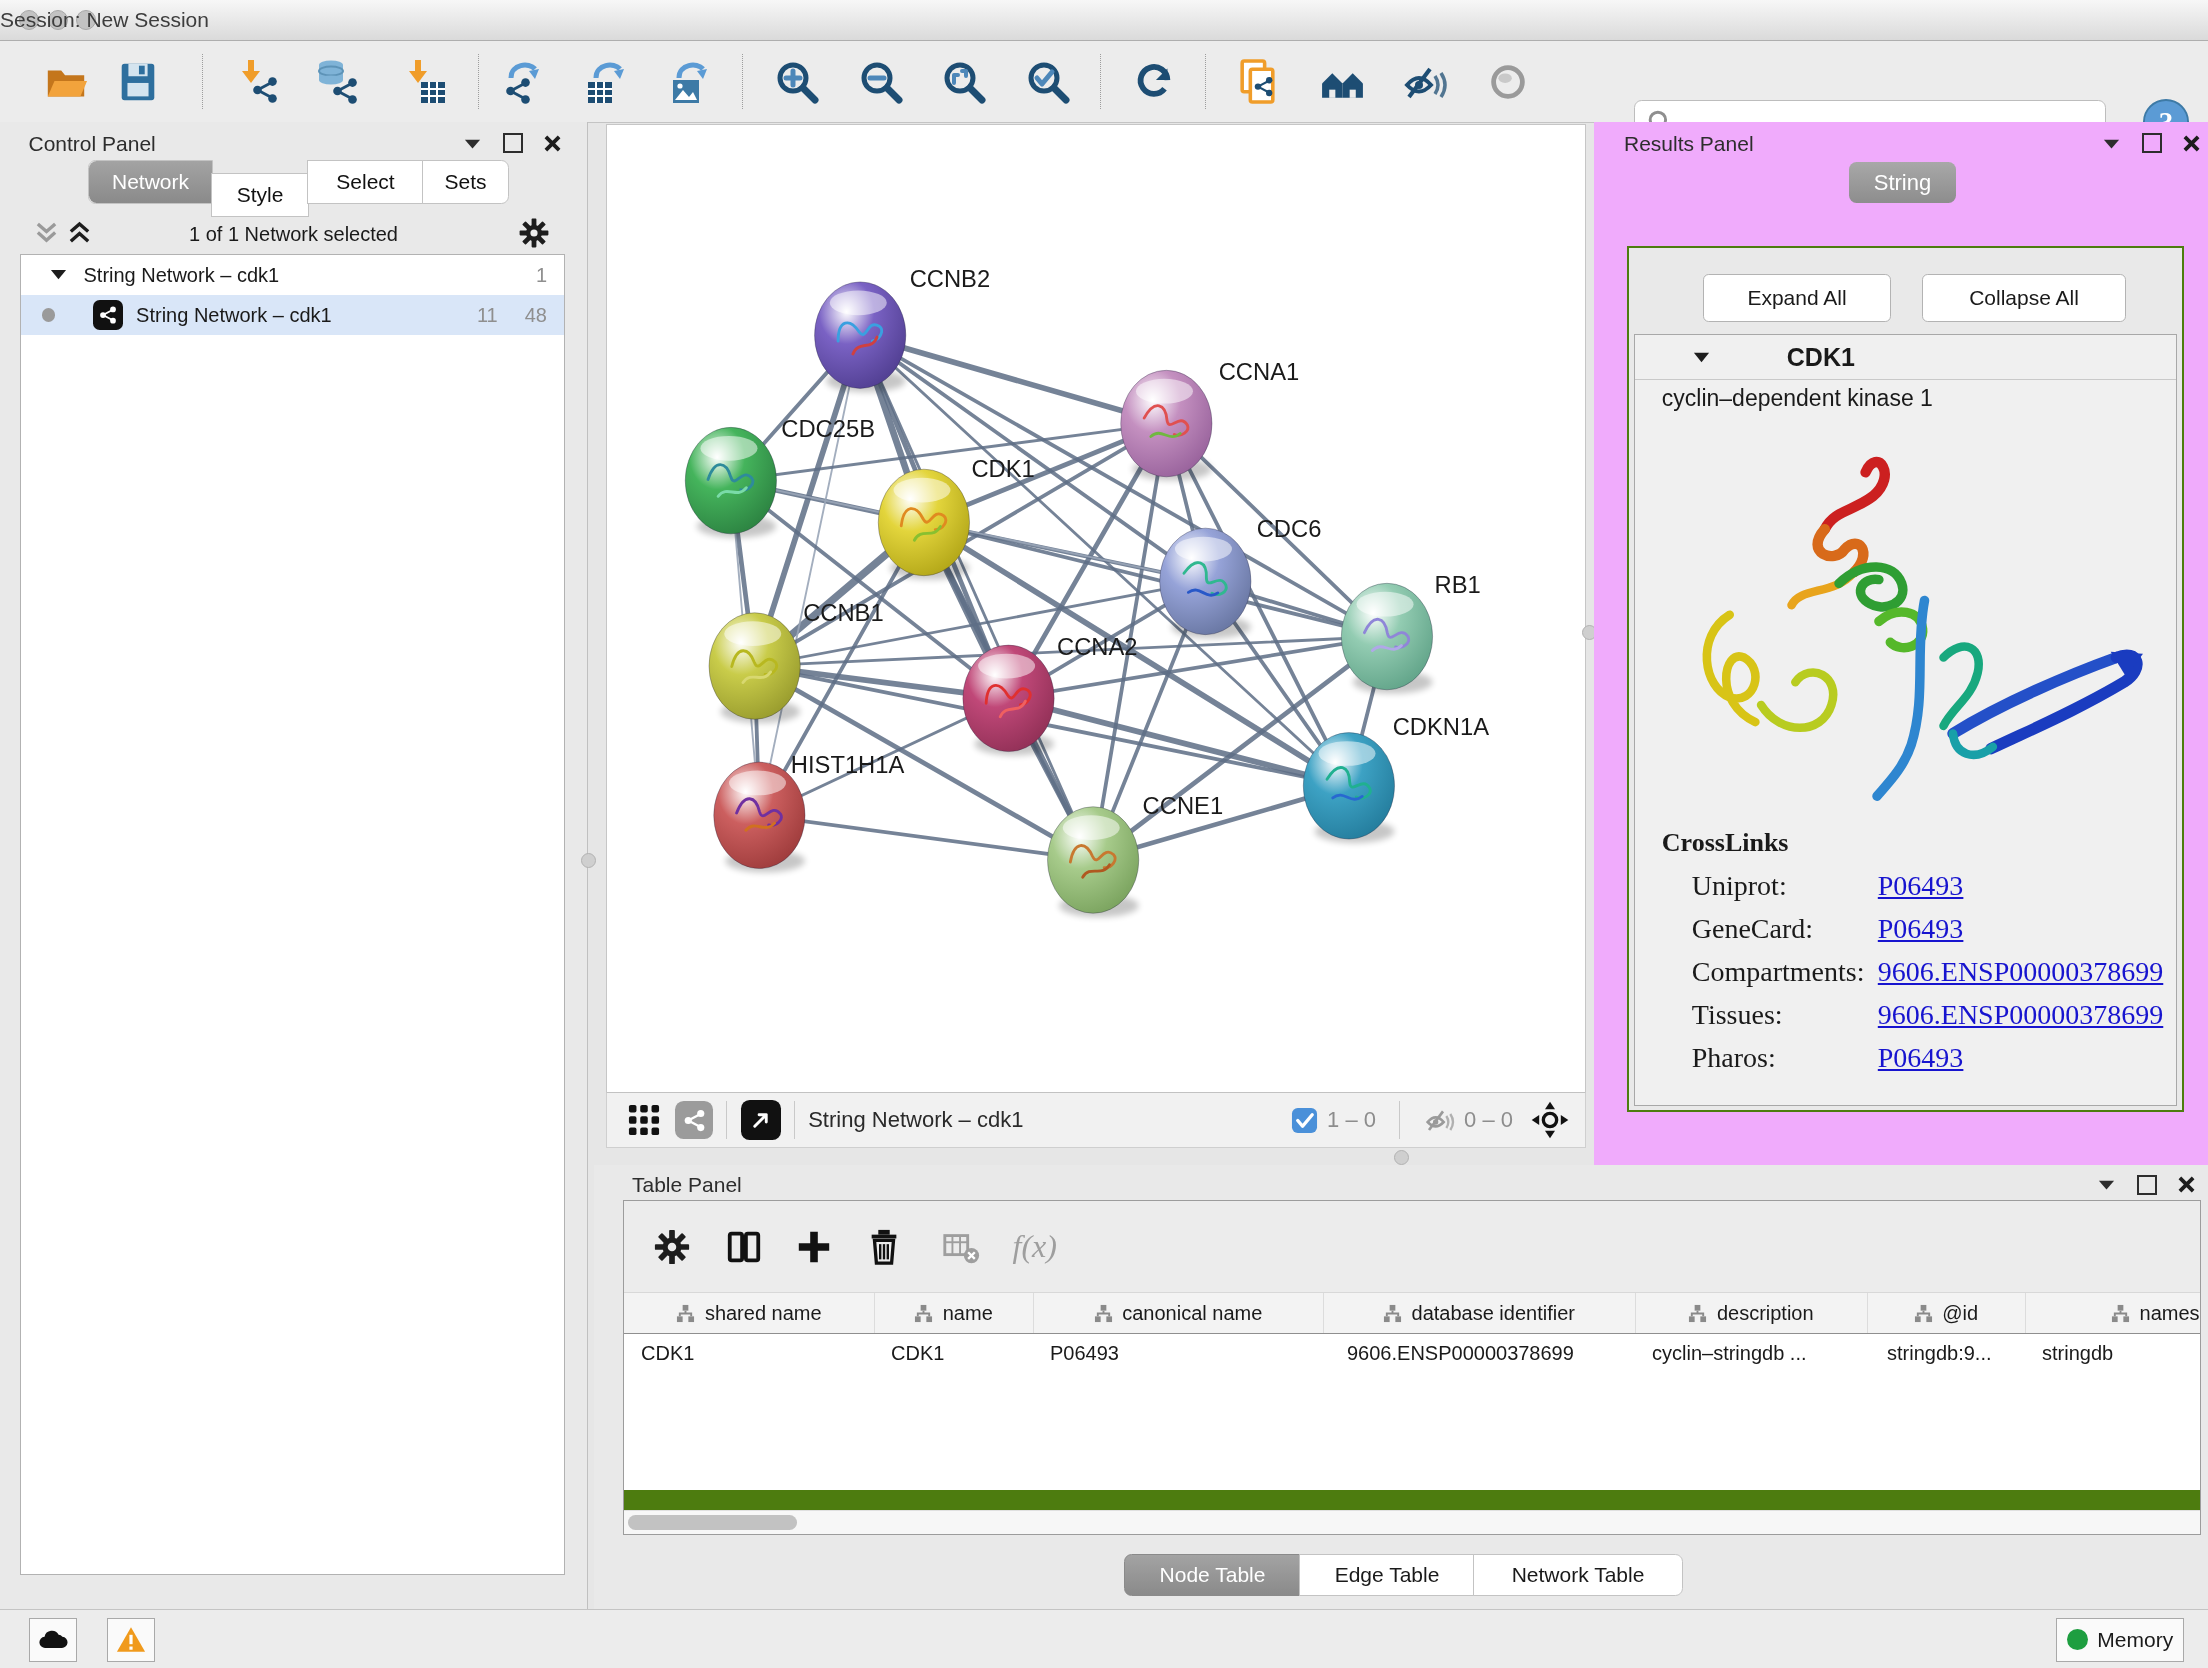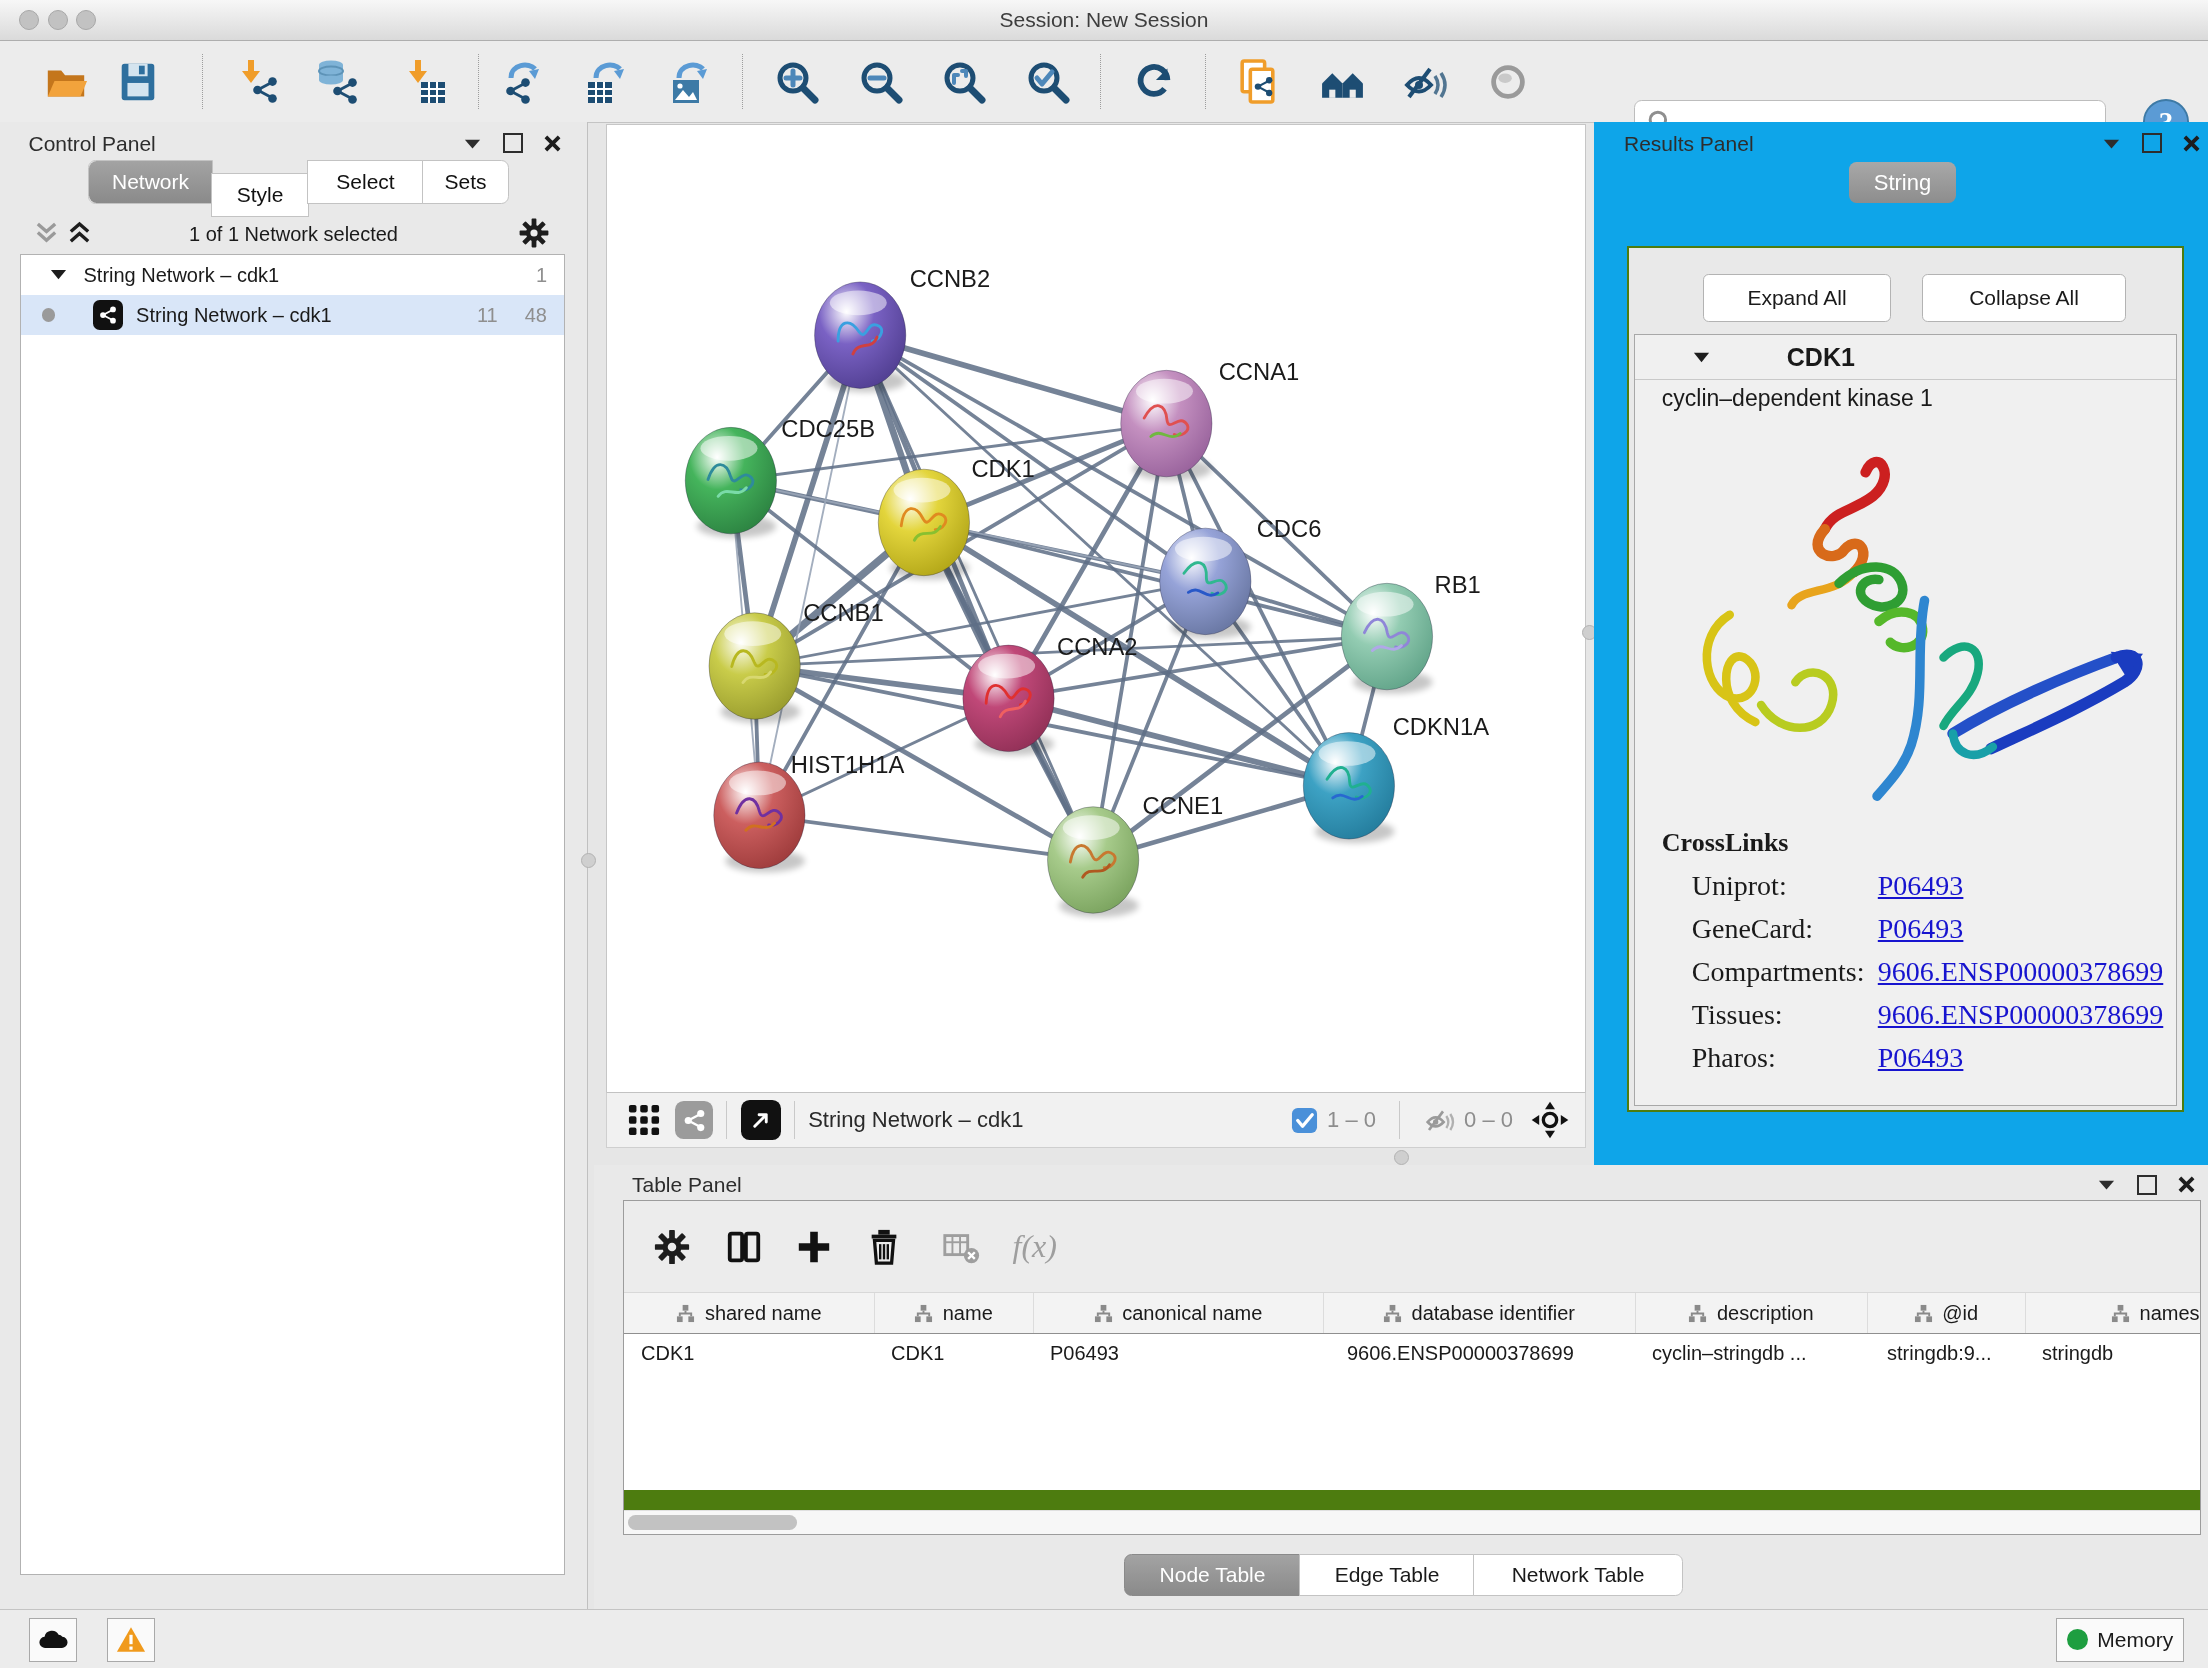--- a/index.html
+++ b/index.html
@@ -3,21 +3,21 @@
 <meta charset="utf-8">
 <style>
   html,body{margin:0;padding:0;}
   body{width:2208px;height:1668px;overflow:hidden;position:relative;
        font-family:"Liberation Sans",sans-serif;background:#e6e6e6;color:#1a1a1a;}
   .abs{position:absolute;}
   
   .titlebar{left:0;top:0;width:2208px;height:40px;
     background:linear-gradient(#f7f7f7,#dadada);border-bottom:1px solid #aeaeae;}
   .tlight{width:18px;height:18px;border-radius:50%;background:#c2c2c2;border:1px solid #a8a8a8;top:9.5px;}
-  .wintitle{width:100%;text-align:center;top:7.6px;font-size:21px;color:#3d3d3d;}
+  .wintitle{width:100%;top:7.6px;font-size:21px;color:#3d3d3d;}
   
   .toolbar{left:0;top:41px;width:2208px;height:81px;background:#ececec;border-bottom:1px solid #c4c4c4;}
   .tbtn{top:15px;width:51px;height:51px;display:flex;align-items:center;justify-content:center;}
   .tsep{top:13.3px;width:0;height:55px;border-left:1.9px dotted #9d9d9d;}
   .searchbox{left:1634px;top:59px;width:470px;height:42px;background:#fff;border:1px solid #bdbdbd;border-radius:7.6px;display:flex;align-items:center;}
   .searchbox input{border:none;outline:none;font-size:21px;flex:1;background:transparent;font-family:"Liberation Sans",sans-serif;}
   
   .ptitle{font-size:21px;color:#2d2d2d;}
   .phicons{display:flex;gap:21px;align-items:center;}
   .tabbtn{height:42px;display:flex;align-items:center;justify-content:center;font-size:21px;
@@ -28,21 +28,21 @@
   .listbox{left:20px;top:132px;width:543px;height:1319px;background:#fff;border:1px solid #b2b2b2;}
   .treerow{height:40px;display:flex;align-items:center;font-size:20px;}
   .rowsel{background:#d9e6f8;}
   .cnum{color:#8f8f8f;font-size:20px;}
   
   .netcanvas{left:606px;top:124px;width:978px;height:967px;background:#fff;border:1px solid #c6c6c6;}
   .nettb{left:606px;top:1092px;width:978px;height:54px;background:#f1f1f1;border:1px solid #cfcfcf;border-top:1px solid #c2c2c2;display:flex;align-items:center;}
   .ntsep{width:0;height:38px;border-left:1px solid #c9c9c9;margin:0 13.3px;}
   .graycnt{color:#8d8d8d;font-size:22px;}
   
-  .rpanel{left:1594px;top:122px;width:614px;height:1046px;background:#0ea5e9;}
+  .rpanel{left:1594px;top:122px;width:614px;height:1046px;background:#f0abfc;}
   .rbtn{background:#fff;border:1px solid #b3b3b3;border-radius:5.7px;font-size:21px;display:flex;align-items:center;justify-content:center;}
   .stringtab{background:linear-gradient(#a8a8a8,#8d8d8d);color:#fff;border-radius:7.6px;font-size:22px;display:flex;align-items:center;justify-content:center;}
   .serif{font-family:"Liberation Serif",serif;}
   .xlink{color:#1714cf;text-decoration:underline;}
   
   .tpanel{left:594px;top:1165px;width:1614px;height:444px;background:#e9e9e9;}
   .tbox{left:623px;top:1200px;width:1576px;height:333px;background:#4d7c0f;border:1.9px solid #9c9c9c;overflow:hidden;}
   .ttool{height:91px;background:#ececec;display:flex;align-items:center;border-bottom:1px solid #d8d8d8;}
   .thead{height:40px;background:#f3f3f3;border-bottom:1.9px solid #8f8f8f;position:relative;}
   .hcell{position:absolute;top:0;height:40px;display:flex;align-items:center;justify-content:center;gap:9.5px;font-size:20px;border-right:1px solid #dcdcdc;}

